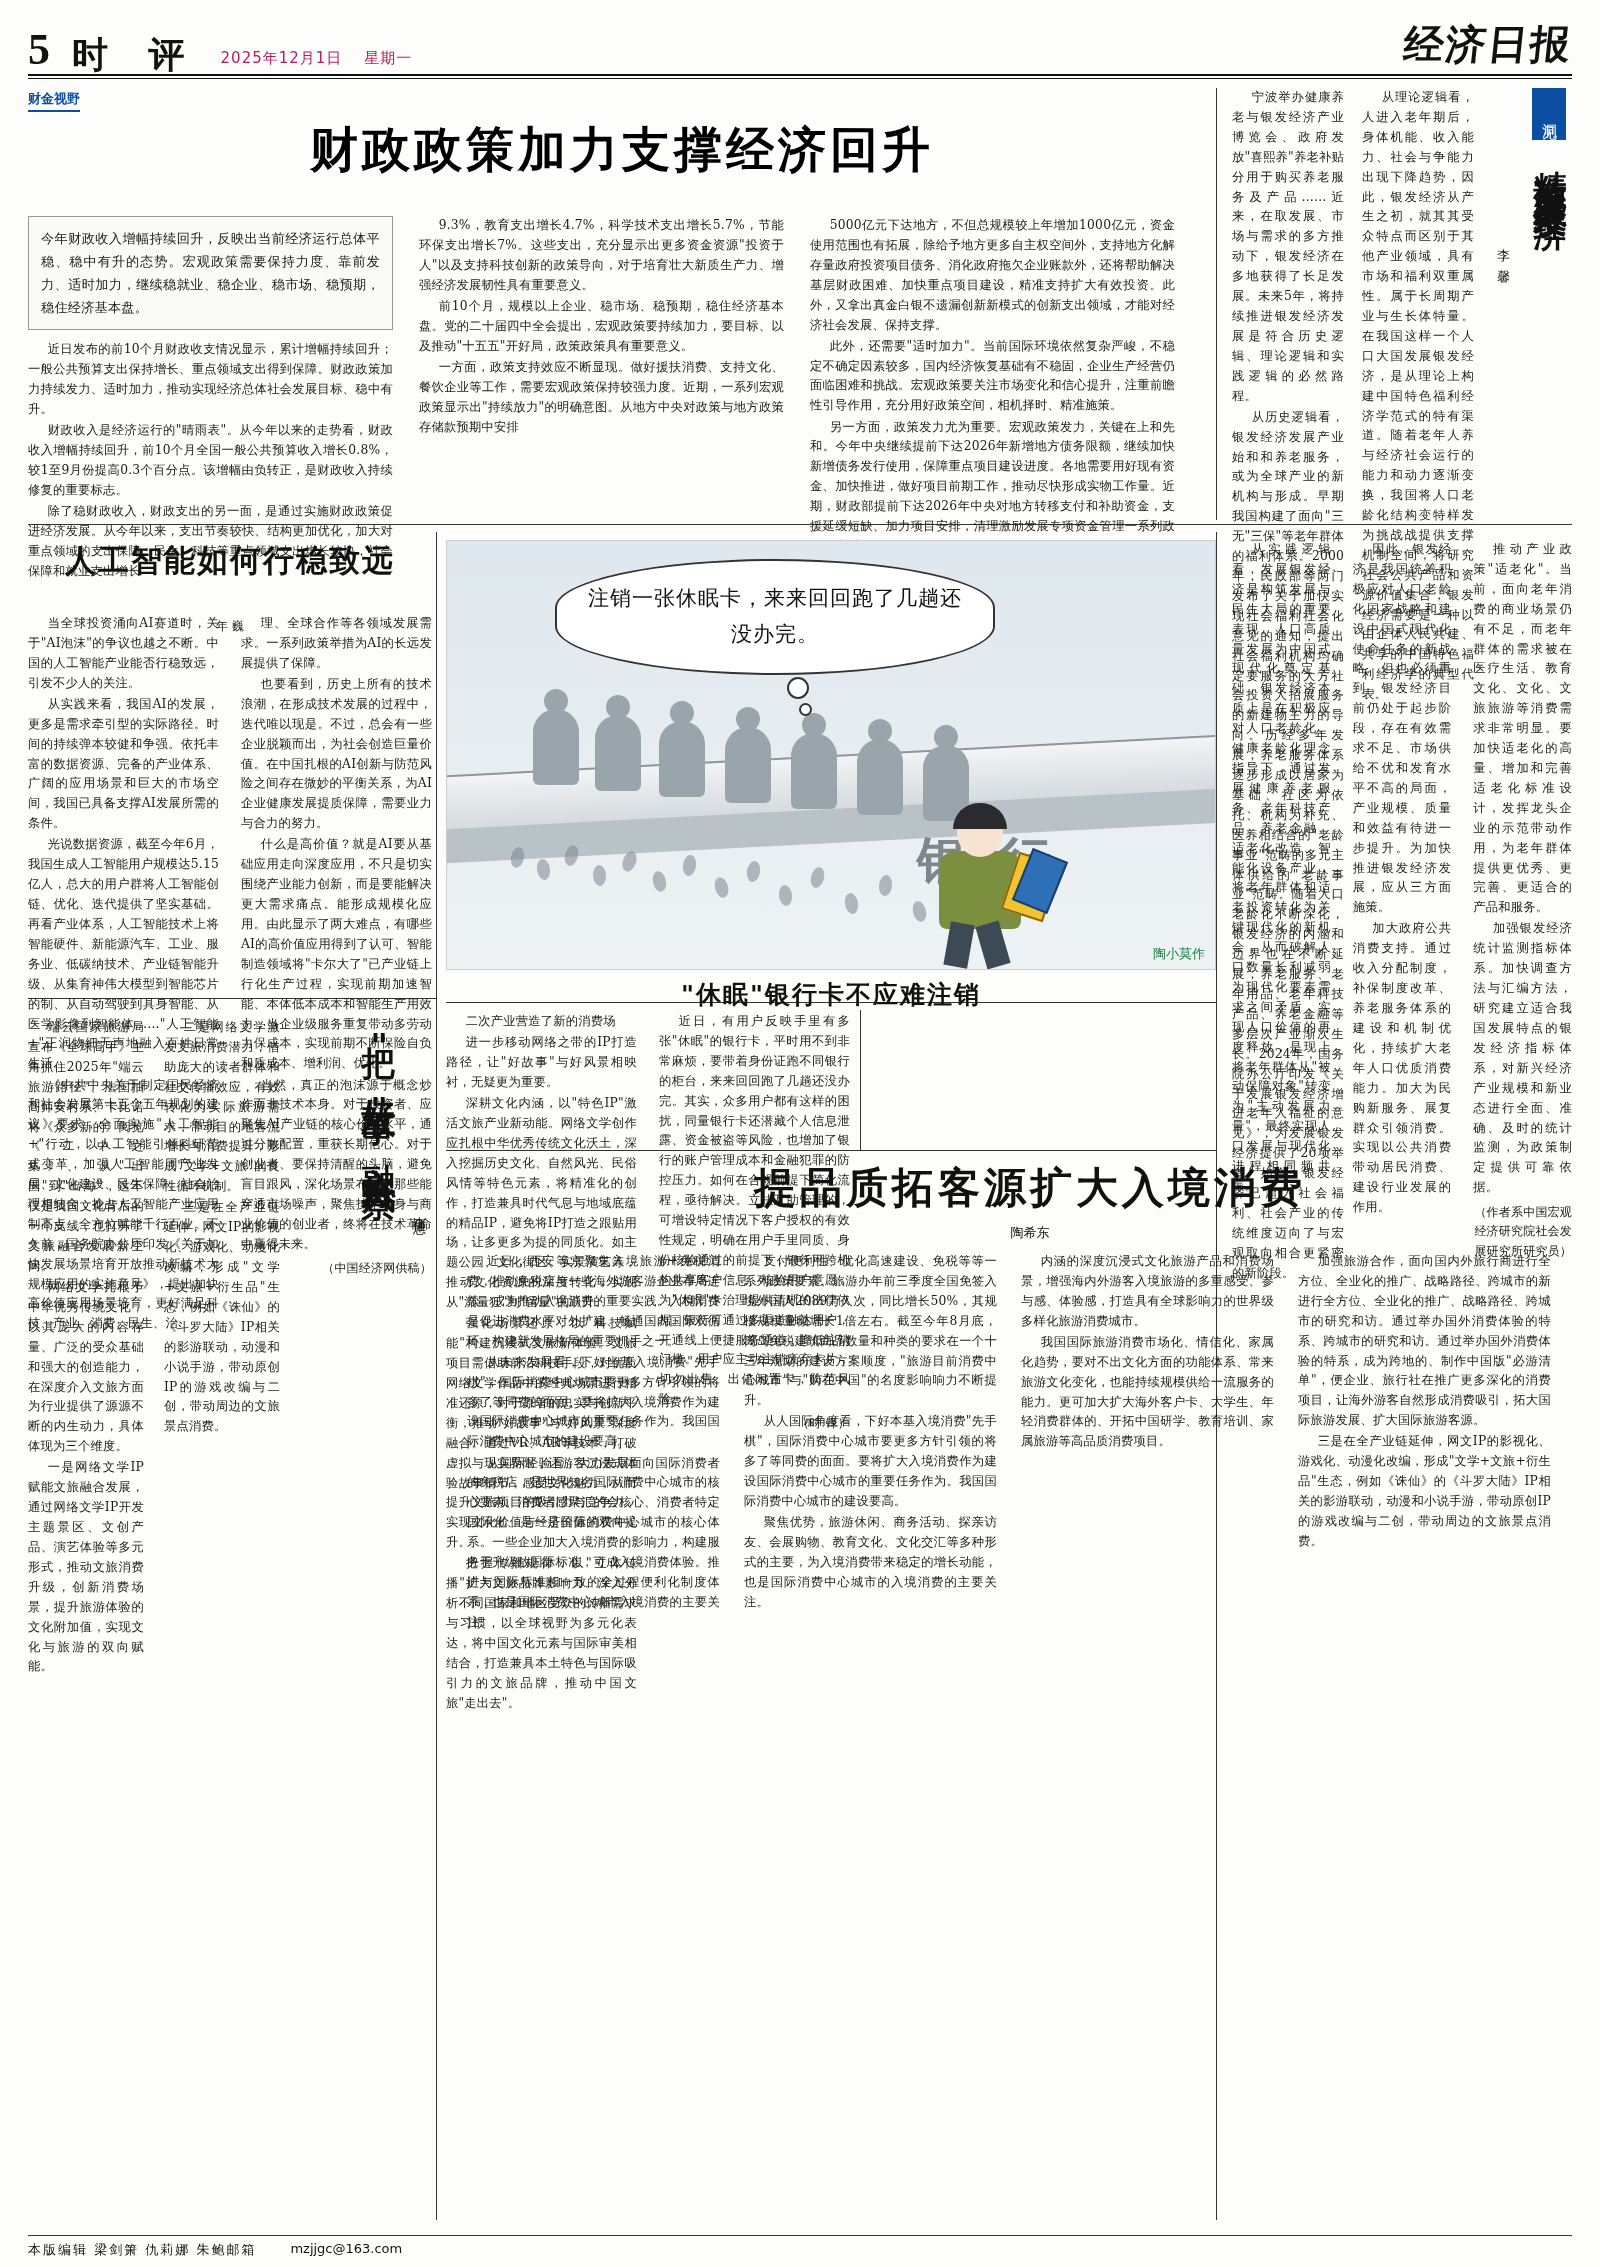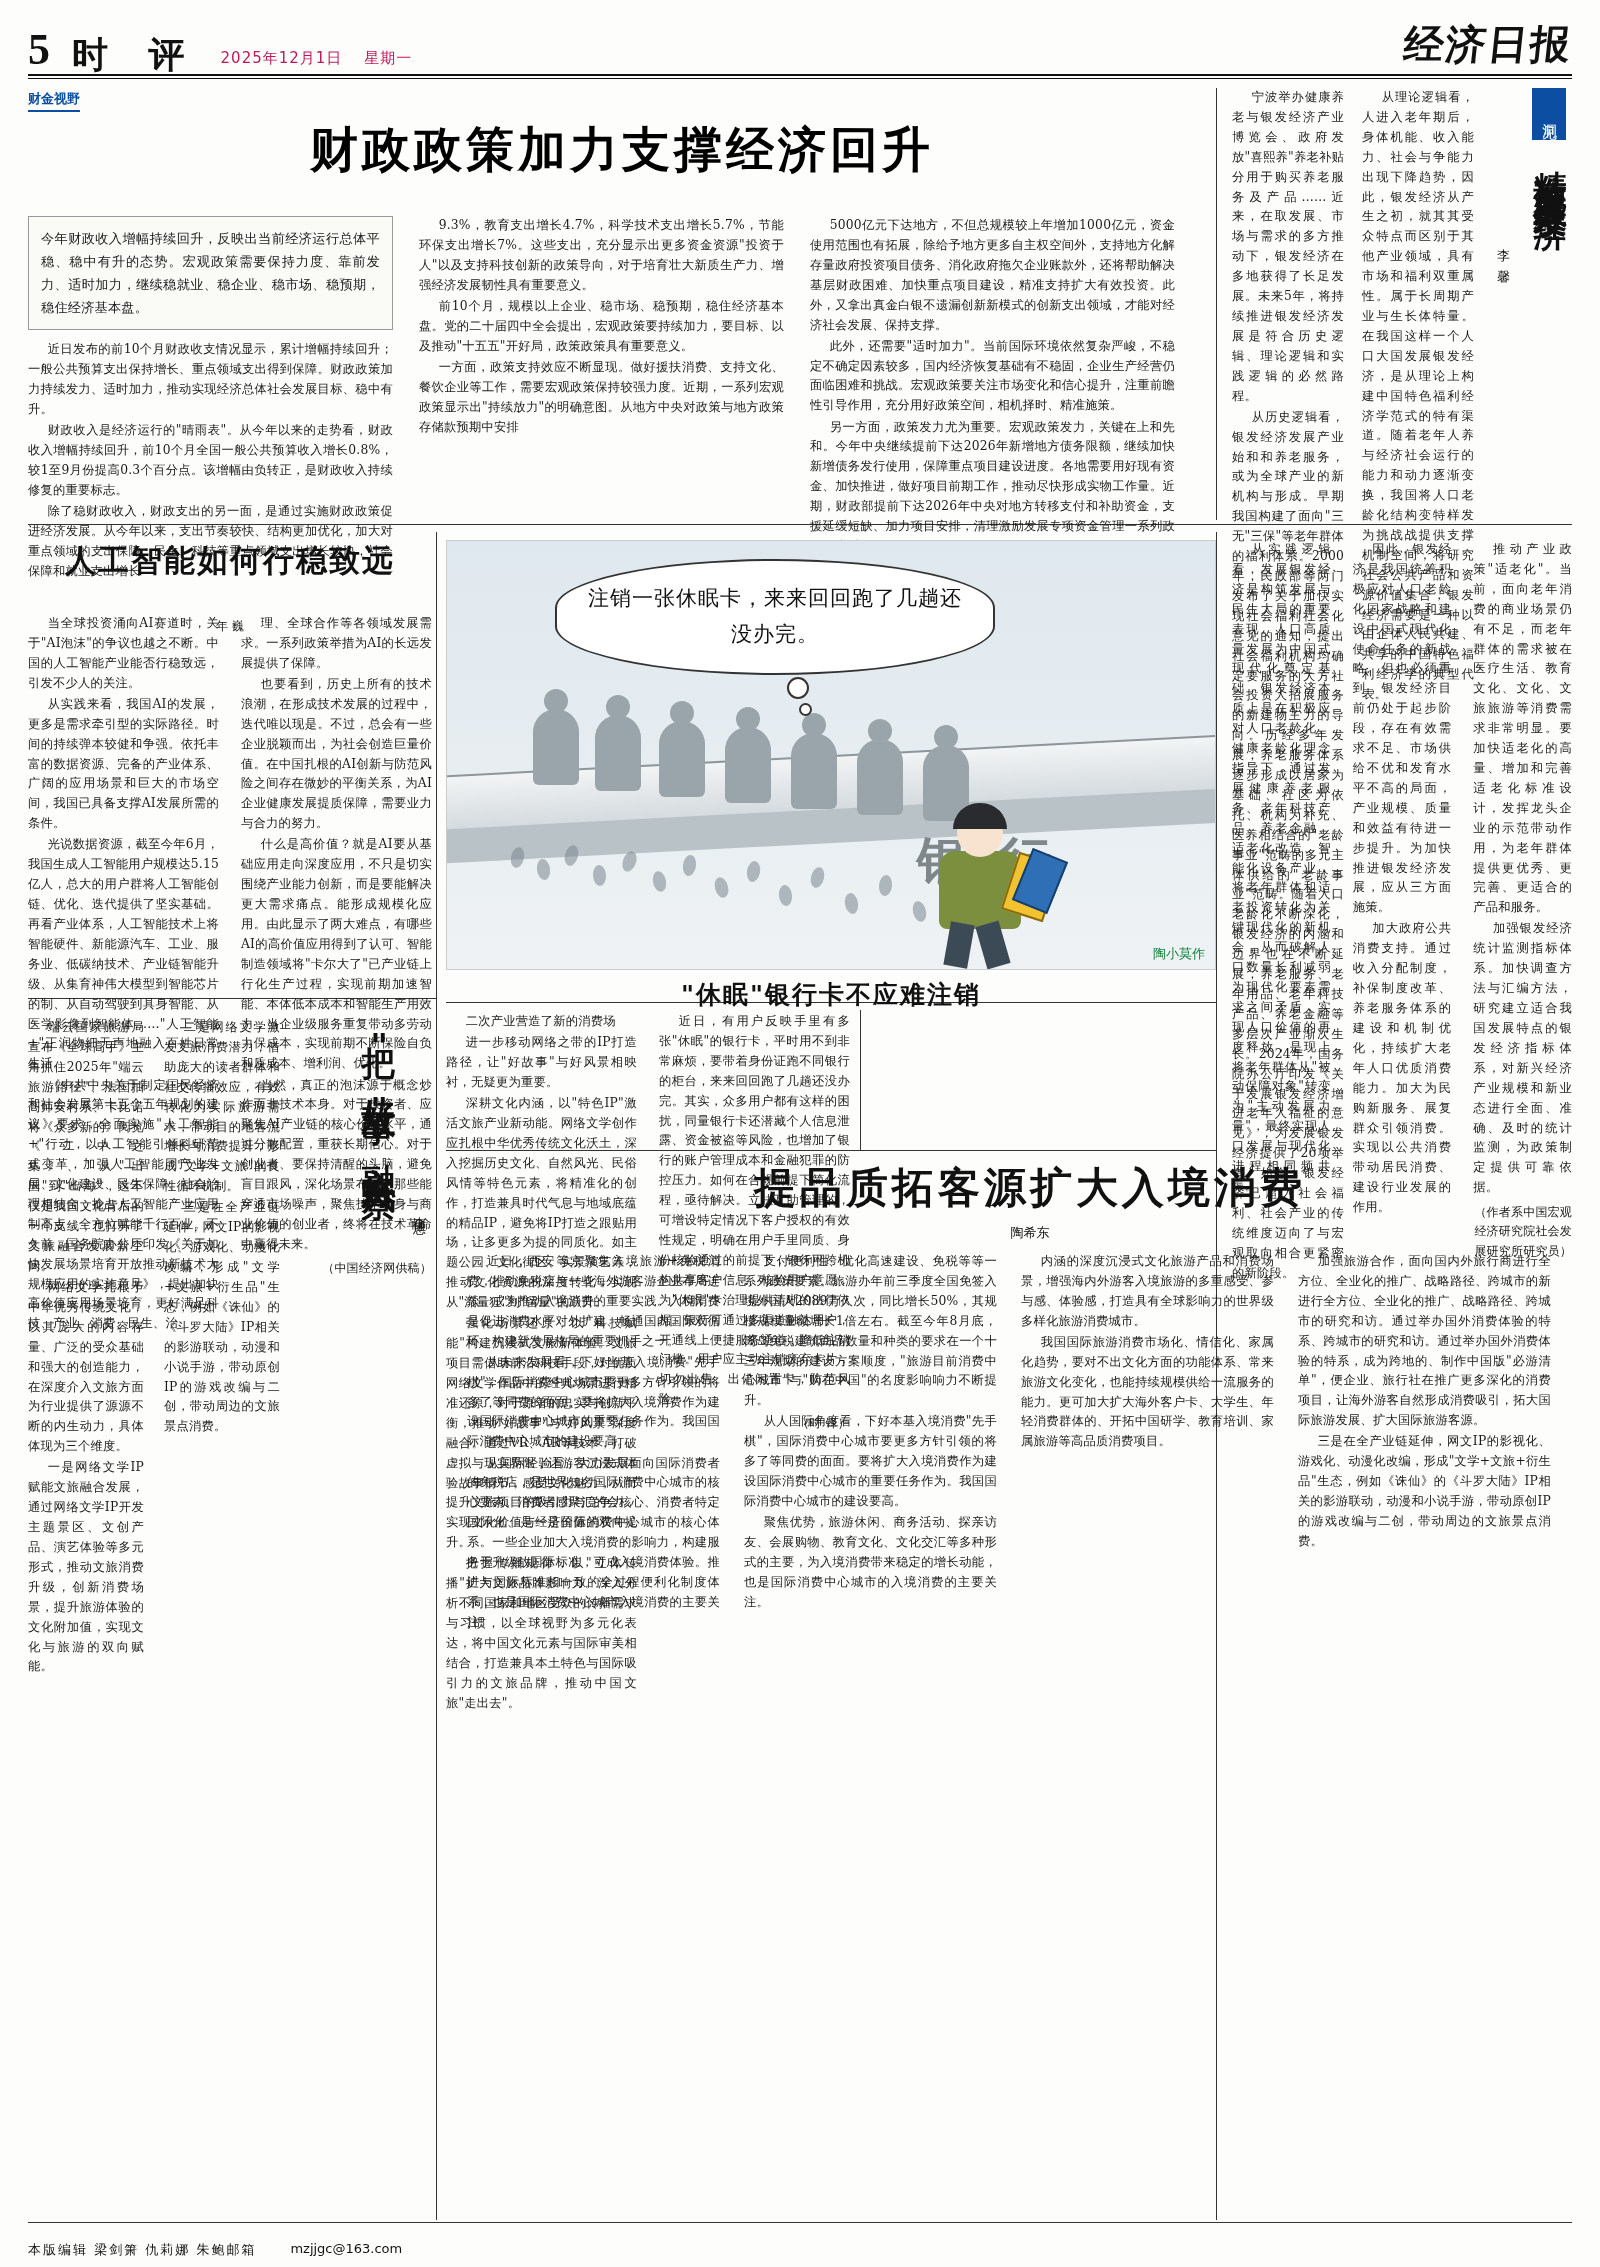--- a/index.html
+++ b/index.html
@@ -286,21 +286,21 @@
   }
   .art7 .by { text-align:center; font-size:13px; margin-top:8px; }
   .art7 .cols {
     position:absolute; top:92px; left:0; width:1126px; display:flex; gap:24px;
   }
   .art7 .c { width:253px; }
 
   
   .footer {
     position:absolute; left:28px; bottom:8px; width:1544px;
-    border-top:1px solid #333; padding-top:18px;
+    border-top:1px solid #333; padding-top:5px;
     font-size:13px; letter-spacing:2px;
     display:flex; gap:34px;
   }
   .footer .mail { letter-spacing:0; }
 
   .p { margin:0 0 0.1em 0; text-indent:1.6em; }
 </style>
 </head>
 <body>
 

